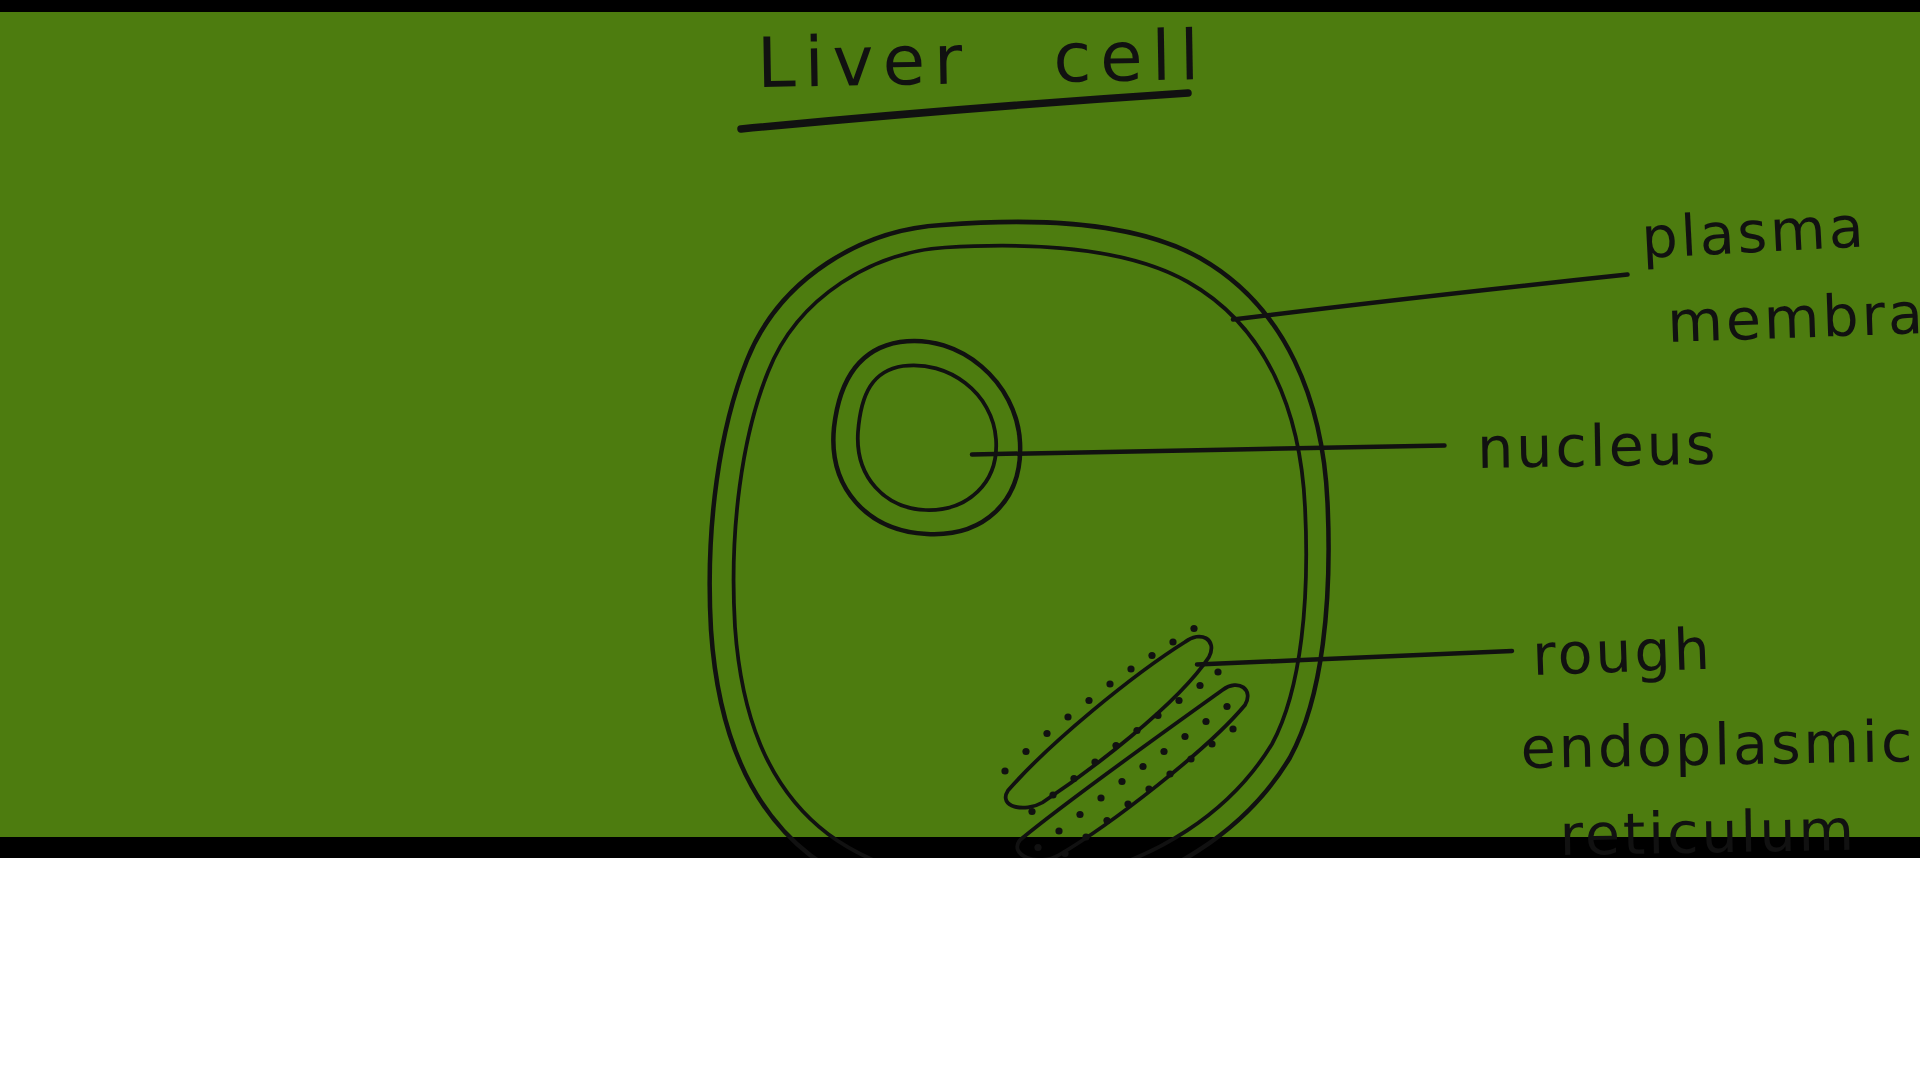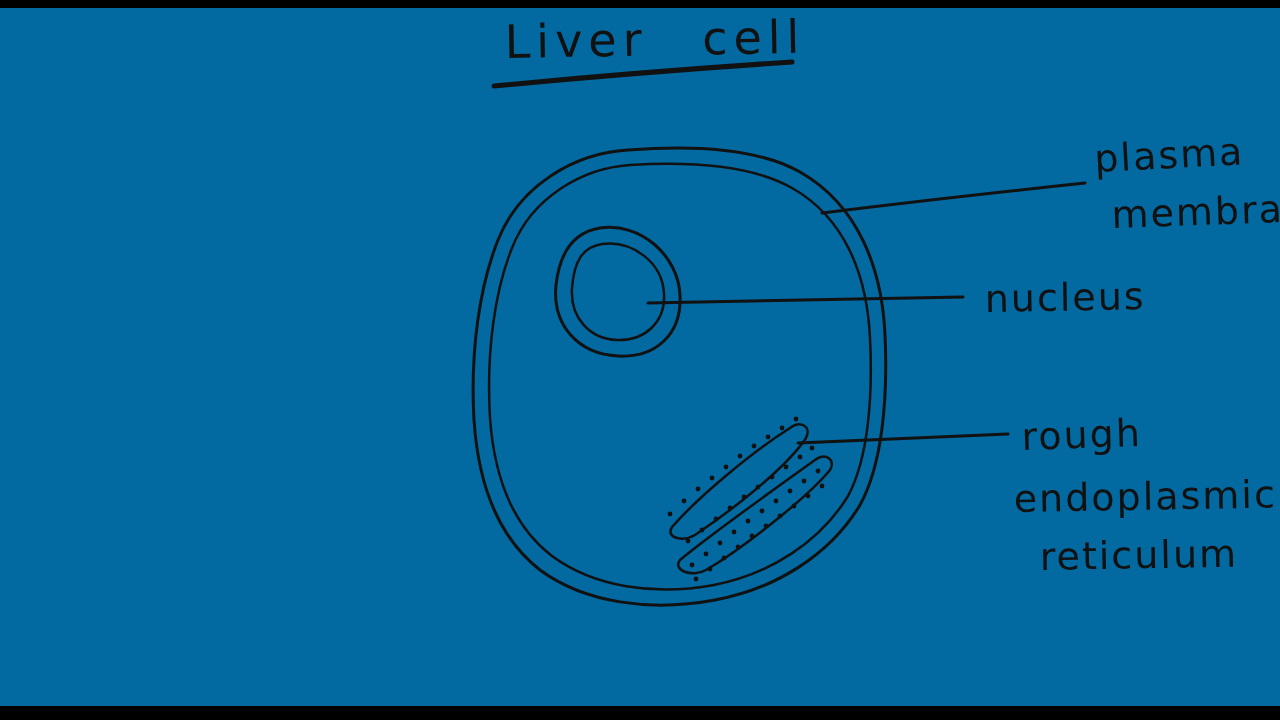--- a/index.html
+++ b/index.html
@@ -3,22 +3,22 @@
 <meta charset="utf-8">
 <style>
   html, body {
     margin: 0;
     padding: 0;
     background: #ffffff;
   }
   #stage {
     position: relative;
     width: 1280px;
-    height: 720px;
-    background: #0369a1;
+    height: 572px;
+    background: #4d7c0f;
     overflow: hidden;
     font-family: "DejaVu Sans", sans-serif;
   }
   .letterbox {
     position: absolute;
     left: 0;
     width: 100%;
     background: #000000;
   }
   #letterbox-top { top: 0; height: 8px; }

